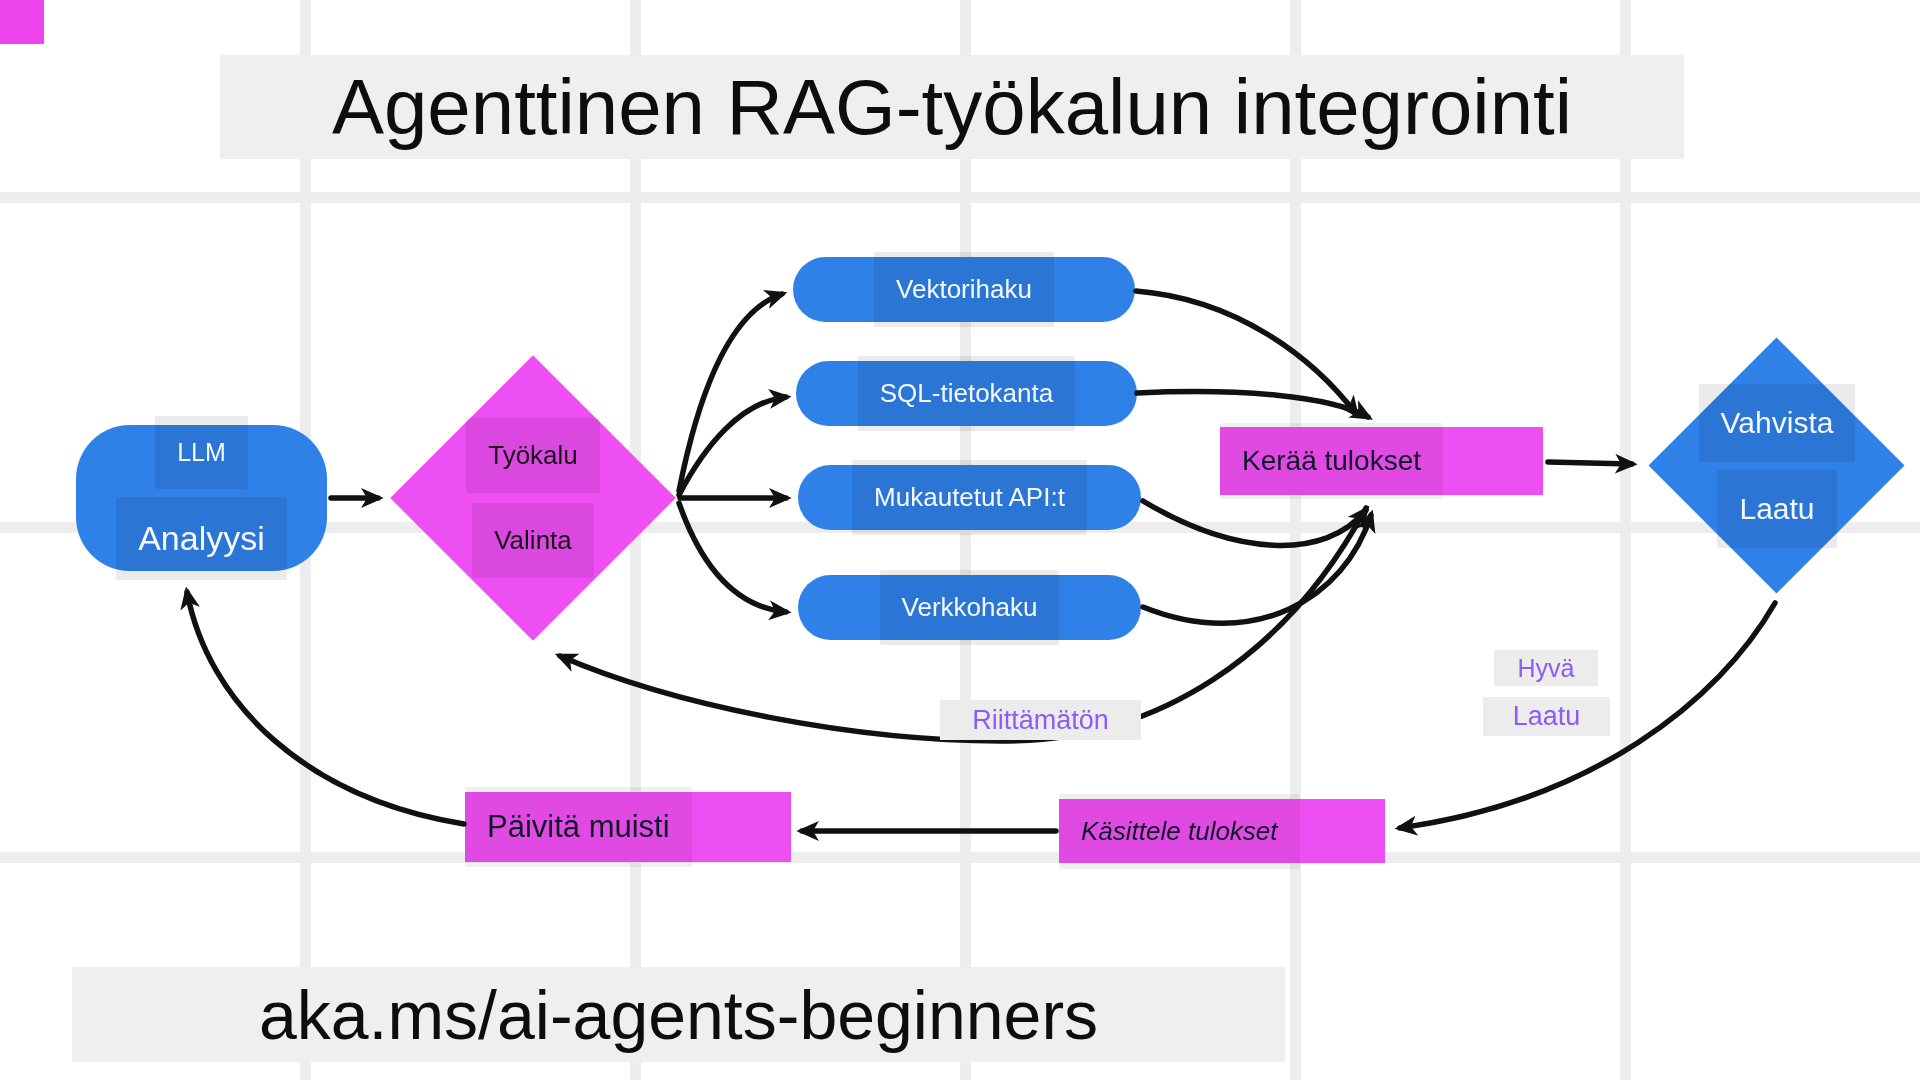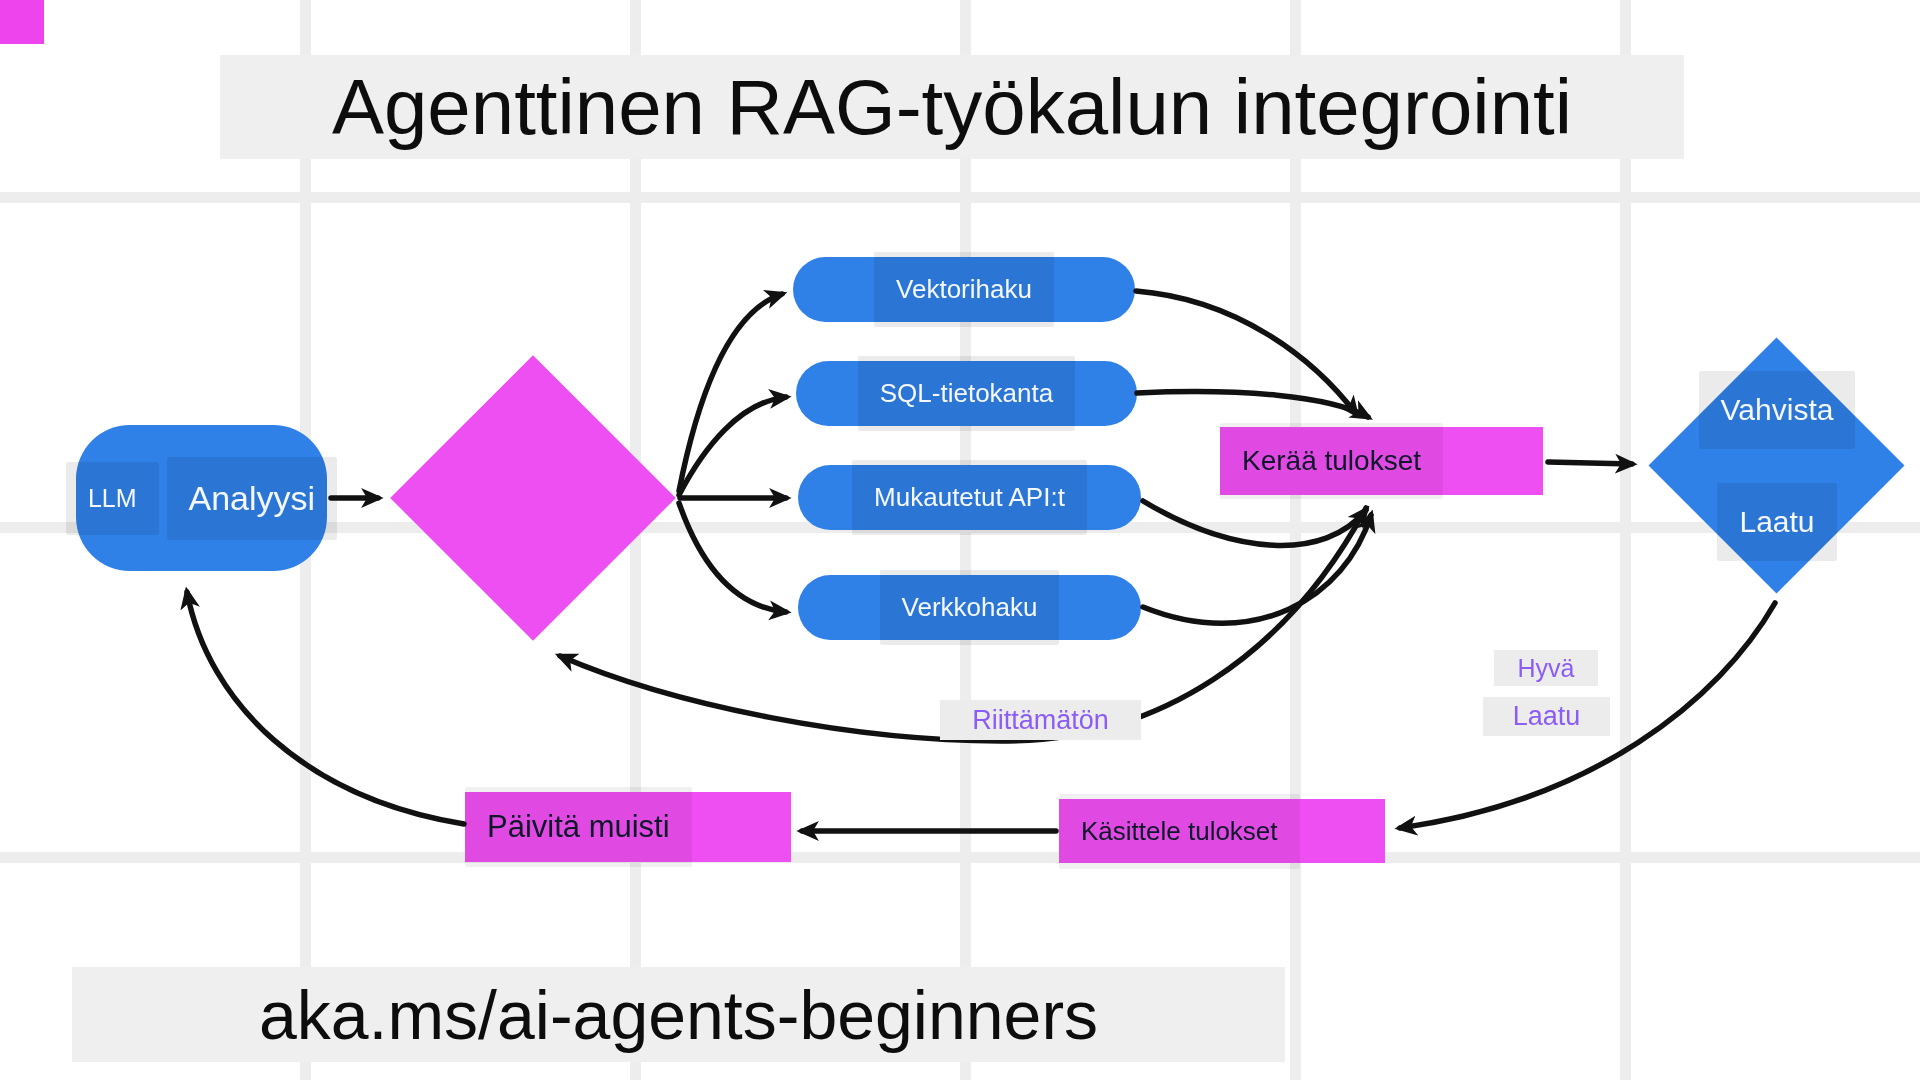--- a/index.html
+++ b/index.html
@@ -16,21 +16,21 @@
   #title-bar{left:220px;top:55px;width:1464px;height:104px;font-size:78px;text-align:center;}
   #footer-bar{left:72px;top:967px;width:1213px;height:95px;font-size:68px;}
   .pill{
     background:#2f81e8;border-radius:34px;display:flex;align-items:center;justify-content:center;
     color:#f5f8ff;font-size:26px;
   }
   .shape-label{background:rgba(0,0,0,0.08);padding:22px 22px;border-radius:2px;white-space:nowrap;}
   .diamond{background:#ee4ff2;transform:rotate(45deg);}
   .diamond.blue{background:#2f81e8;}
   .diamond-text{
-    display:flex;flex-direction:column;align-items:center;justify-content:space-between;gap:10px;
+    display:flex;flex-direction:column;align-items:center;justify-content:center;gap:10px;
     text-align:center;
   }
   .magenta-box{
     background:#ee4ff2;display:flex;align-items:center;justify-content:flex-start;color:#0f172a;
   }
   .gray-label{
     background:#ececec;display:flex;align-items:center;justify-content:center;color:#8b5cf6;z-index:6;
   }
   #corner-square{left:0;top:0;width:44px;height:44px;background:#ee44ee;}
   #arrows{position:absolute;left:0;top:0;z-index:5;pointer-events:none;}
@@ -41,26 +41,30 @@
 
 <div id="canvas">
 
   <div class="abs" id="corner-square"></div>
 
   <div class="abs bar" id="title-bar">
     <span>Agenttinen RAG-työkalun integrointi</span>
   </div>
 
   <div class="abs node" style="left:76px;top:425px;width:251px;height:146px;background:#2f81e8;border-radius:54px;
-       display:flex;flex-direction:row;align-items:center;justify-content:center;gap:8px;color:#f5f8ff;">
+       display:flex;flex-direction:column;align-items:center;justify-content:center;gap:8px;color:#f5f8ff;">
     <span class="shape-label" style="font-size:25px;">LLM</span>
     <span class="shape-label" style="font-size:34px;">Analyysi</span>
   </div>
 
   <div class="abs node diamond" style="left:432px;top:397px;width:202px;height:202px;"></div>
+  <div class="abs node diamond-text" style="left:433px;top:398px;width:200px;height:200px;color:#141414;font-size:26px;">
+    <span class="shape-label">Työkalu</span>
+    <span class="shape-label">Valinta</span>
+  </div>
 
   <div class="abs node pill" style="left:793px;top:257px;width:342px;height:65px;">
     <span class="shape-label">Vektorihaku</span>
   </div>
   <div class="abs node pill" style="left:796px;top:361px;width:341px;height:65px;">
     <span class="shape-label">SQL-tietokanta</span>
   </div>
   <div class="abs node pill" style="left:798px;top:465px;width:343px;height:65px;">
     <span class="shape-label">Mukautetut API:t</span>
   </div>
@@ -82,21 +86,21 @@
     <span>Hyvä</span>
   </div>
   <div class="abs gray-label" style="left:1483px;top:697px;width:127px;height:39px;font-size:27px;">
     <span>Laatu</span>
   </div>
   <div class="abs gray-label" style="left:940px;top:700px;width:201px;height:40px;font-size:27px;">
     <span>Riittämätön</span>
   </div>
 
   <div class="abs node magenta-box" style="left:1059px;top:799px;width:326px;height:64px;font-size:26px;">
-    <span class="shape-label" style="background:rgba(0,0,0,0.06);">Käsittele tulokset</span>
+    <span class="shape-label" style="background:rgba(0,0,0,0.06);font-style:italic;">Käsittele tulokset</span>
   </div>
   <div class="abs node magenta-box" style="left:465px;top:792px;width:326px;height:70px;font-size:31px;">
     <span class="shape-label" style="background:rgba(0,0,0,0.06);">Päivitä muisti</span>
   </div>
 
   <div class="abs bar" id="footer-bar">
     <span>aka.ms/ai-agents-beginners</span>
   </div>
 
   <svg id="arrows" width="1920" height="1080" viewBox="0 0 1920 1080">

